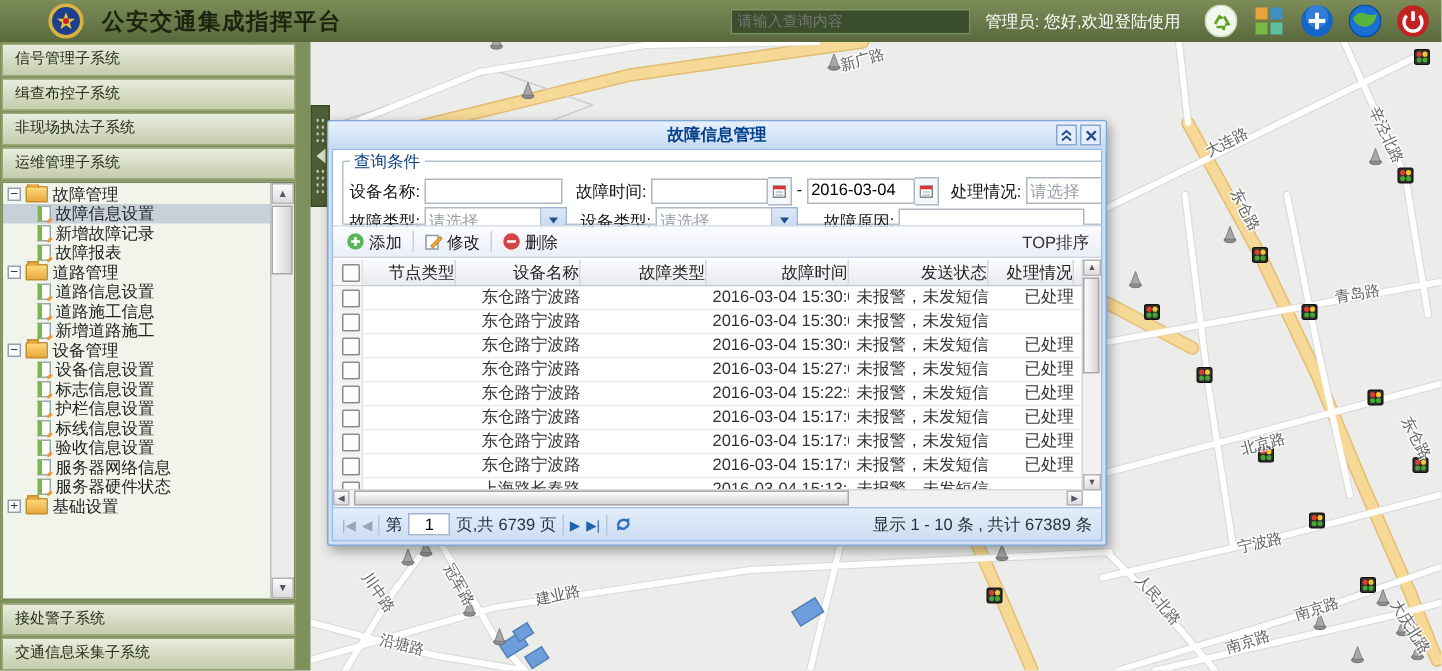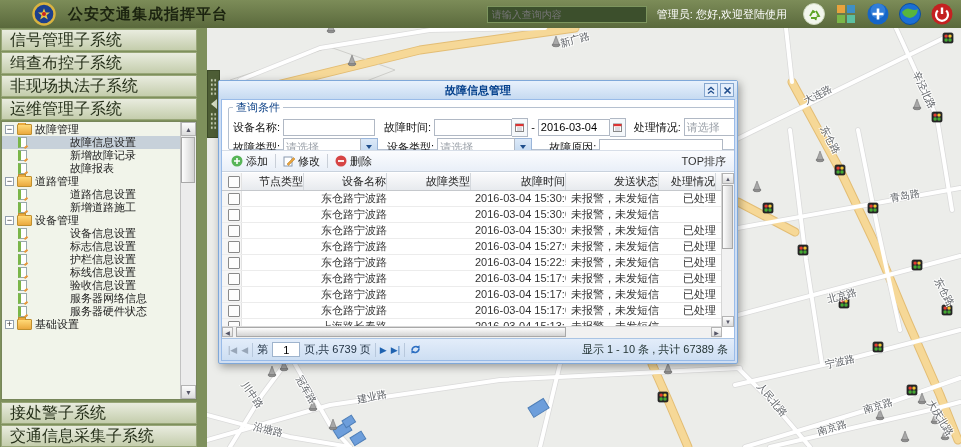--- a/index.html
+++ b/index.html
@@ -12,27 +12,27 @@
   #hdr-right{margin-left:auto;display:flex;align-items:center;gap:10px;padding-right:8px;}
   #hdr-search{width:150px;height:15px;background:#3c4f2c;border:1px solid #7d955e;color:#b9c99c;
     font-size:10px;padding:0 4px;outline:none;}
   #hdr-welcome{color:#fff;font-size:11px;white-space:nowrap;margin-right:6px;}
   .hicon{width:22px;height:22px;flex:none;cursor:pointer;}
   
   #sidebar{position:absolute;left:0;top:28px;width:207px;height:419px;background:#7e905c;
     display:flex;flex-direction:column;padding-right:0;box-sizing:border-box;z-index:4;}
   .side-item{height:20px;line-height:20px;margin:1px 10px 0 1px;padding-left:8px;
     background:linear-gradient(#e9ecdf,#c4cdac);border:1px solid #98a678;color:#26301a;
-    font-size:16px;cursor:pointer;white-space:nowrap;}
+    font-size:10px;cursor:pointer;white-space:nowrap;}
   #tree-panel{flex:1;margin:1px 10px 1px 1px;background:#f1f4ea;border:1px solid #77865a;
     position:relative;overflow:hidden;}
   #tree-list{position:absolute;left:0;top:1px;right:15px;bottom:0;overflow:hidden;}
   .tree-row{height:13px;display:flex;align-items:center;font-size:11px;color:#222;
     padding-left:3px;white-space:nowrap;cursor:pointer;}
-  .tree-row.child{padding-left:16px;gap:40px;}
+  .tree-row.child{padding-left:23px;}
   .tree-row.selected{background:#c7d1da;}
   .toggle{width:9px;height:9px;box-sizing:border-box;border:1px solid #93a0ae;background:#fff;
     font-size:9px;line-height:6px;text-align:center;color:#333;margin-right:3px;flex:none;}
   .folder-ico{width:13px;height:9px;background:linear-gradient(#ffd977,#eaa93e);
     border:1px solid #c08f2e;border-radius:1px;margin-right:3px;position:relative;flex:none;}
   .folder-ico::before{content:"";position:absolute;left:0;top:-3px;width:6px;height:2px;
     background:#eaa93e;border:1px solid #c08f2e;border-bottom:none;}
   .leaf-ico{width:9px;height:11px;background:#fff;border:1px solid #9aa;box-sizing:border-box;
     border-left:3px solid #7ab648;margin-right:3px;flex:none;position:relative;}
   .leaf-ico::after{content:"";position:absolute;right:-2px;bottom:-1px;width:4px;height:2px;
@@ -195,20 +195,24 @@
           <span>故障报表</span>
         </div>
         <div class="tree-row">
           <span class="toggle">−</span>
           <span class="folder-ico"></span>
           <span>道路管理</span>
         </div>
         <div class="tree-row child">
           <span class="leaf-ico"></span>
           <span>道路信息设置</span>
+        </div>
+        <div class="tree-row child">
+          <span class="leaf-ico"></span>
+          <span>道路施工信息</span>
         </div>
         <div class="tree-row child">
           <span class="leaf-ico"></span>
           <span>新增道路施工</span>
         </div>
         <div class="tree-row">
           <span class="toggle">−</span>
           <span class="folder-ico"></span>
           <span>设备管理</span>
         </div>

